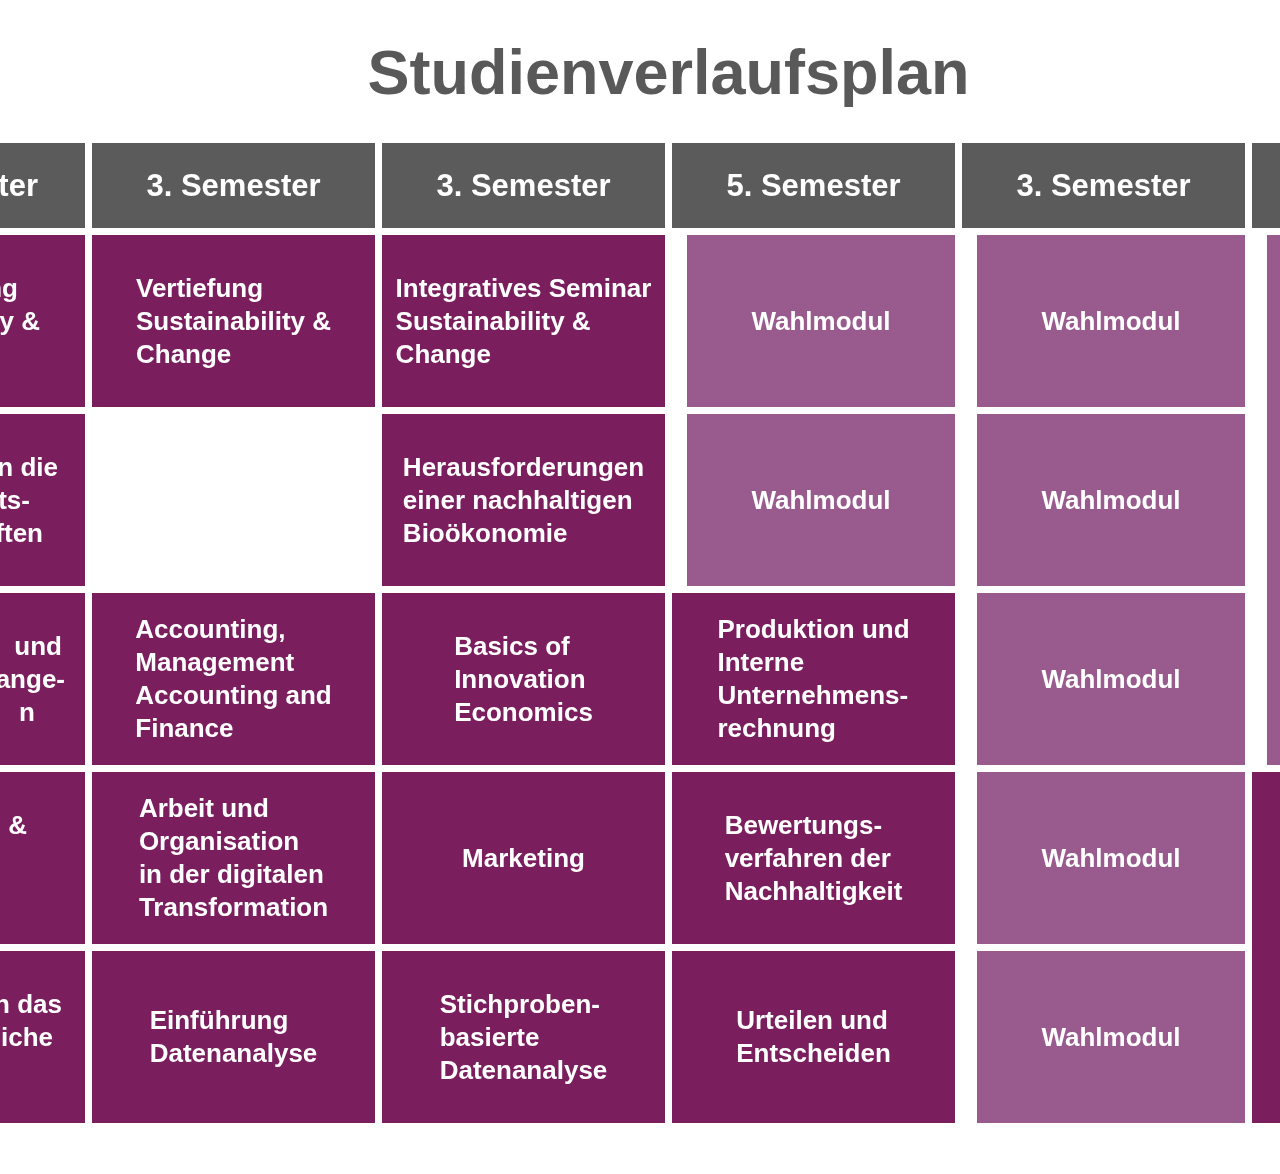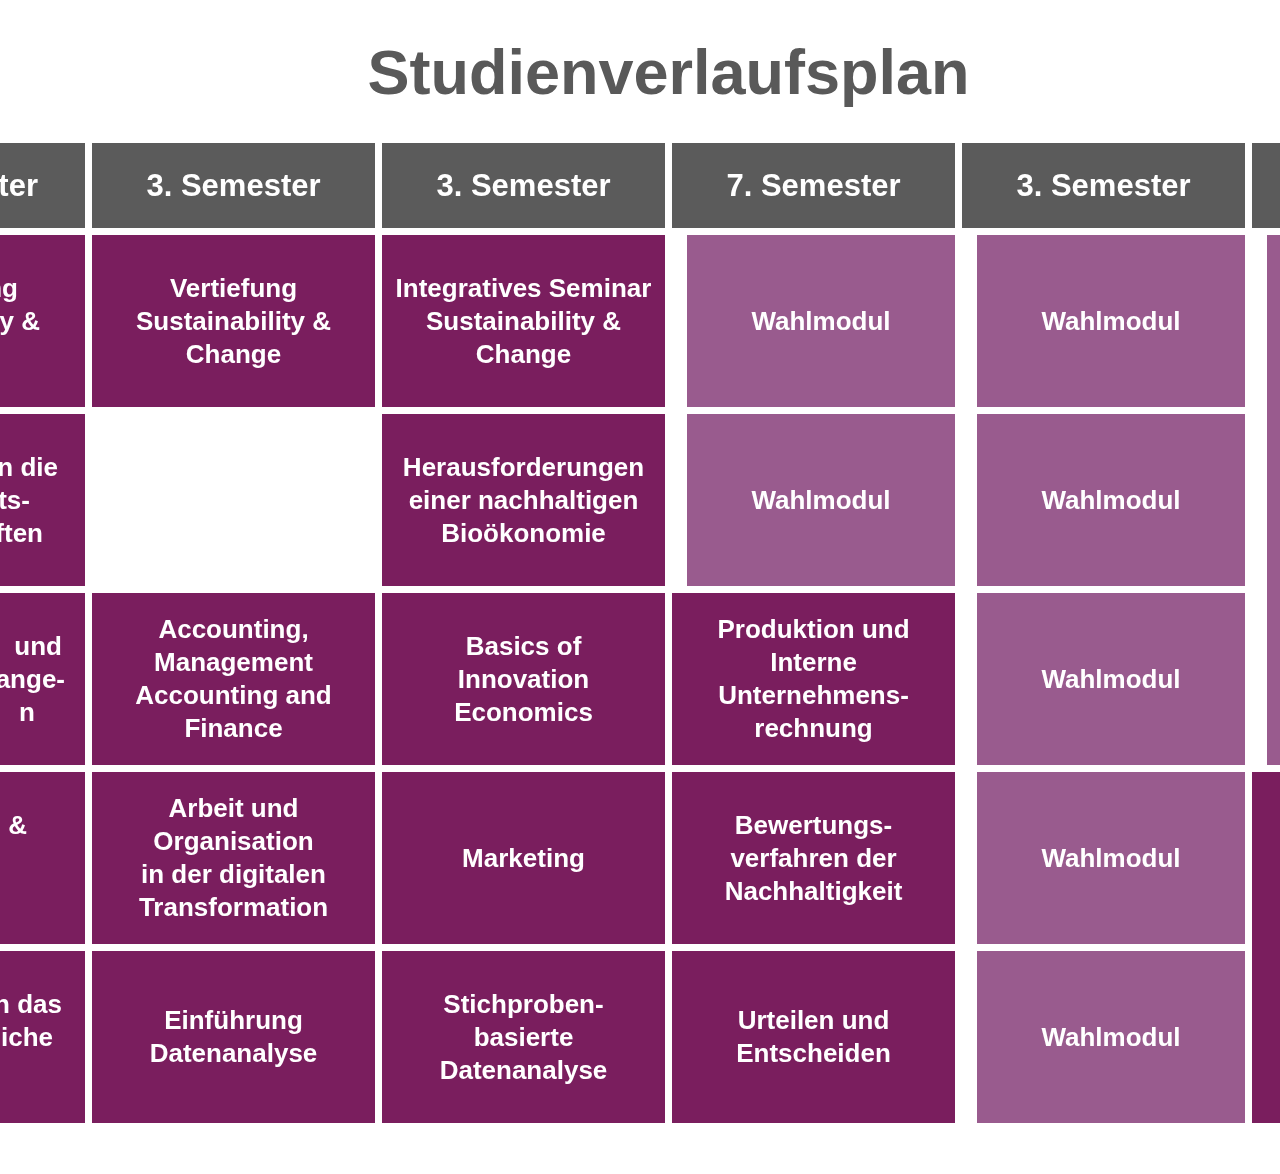--- a/index.html
+++ b/index.html
@@ -22,21 +22,21 @@
   }
   .hdr {
     background:#5B5B5B; color:#ffffff;
     font-size:31px; font-weight:bold;
     display:flex; align-items:center; justify-content:center;
   }
   .hdr.c1 { justify-content:flex-end; }
   .cell {
     color:#ffffff; font-weight:bold; font-size:26px; line-height:33px;
     display:flex; align-items:center; justify-content:center;
-    text-align:center; white-space:pre-line; padding:0 6px; box-sizing:border-box;
+    white-space:pre-line; padding:0 6px; box-sizing:border-box;
   }
   .dark  { background:#7A1E5E; }
   .light { background:#995B8E;margin-left:15px; }
   .c1cell {
     display:flex; flex-direction:column; justify-content:center;
     align-items:stretch; text-align:right; padding:0; white-space:normal;
   }
   .c1line { display:block; min-height:33px; line-height:33px; }
   
   .pr20{padding-right:20px} .pr23{padding-right:23px} .pr27{padding-right:27px}
@@ -51,21 +51,21 @@
 
   <div class="title">Studienverlaufsplan</div>
 
   <div class="plan-grid">
 
     <div class="hdr c1" style="grid-area:1/1">
       <span class="pr47">1. Semester</span>
     </div>
     <div class="hdr" style="grid-area:1/2">3. Semester</div>
     <div class="hdr" style="grid-area:1/3">3. Semester</div>
-    <div class="hdr" style="grid-area:1/4">7. Semester</div>
+    <div class="hdr" style="grid-area:1/4">5. Semester</div>
     <div class="hdr" style="grid-area:1/5">3. Semester</div>
     <div class="hdr" style="grid-area:1/6"></div>
 
     <div class="cell dark c1cell" style="grid-area:2/1">
       <span class="c1line pr67">Einführung</span>
       <span class="c1line pr45">Sustainability &amp;</span>
       <span class="c1line"></span>
     </div>
     <div class="cell dark c1cell" style="grid-area:3/1">
       <span class="c1line pr27">Einführung in die</span>

